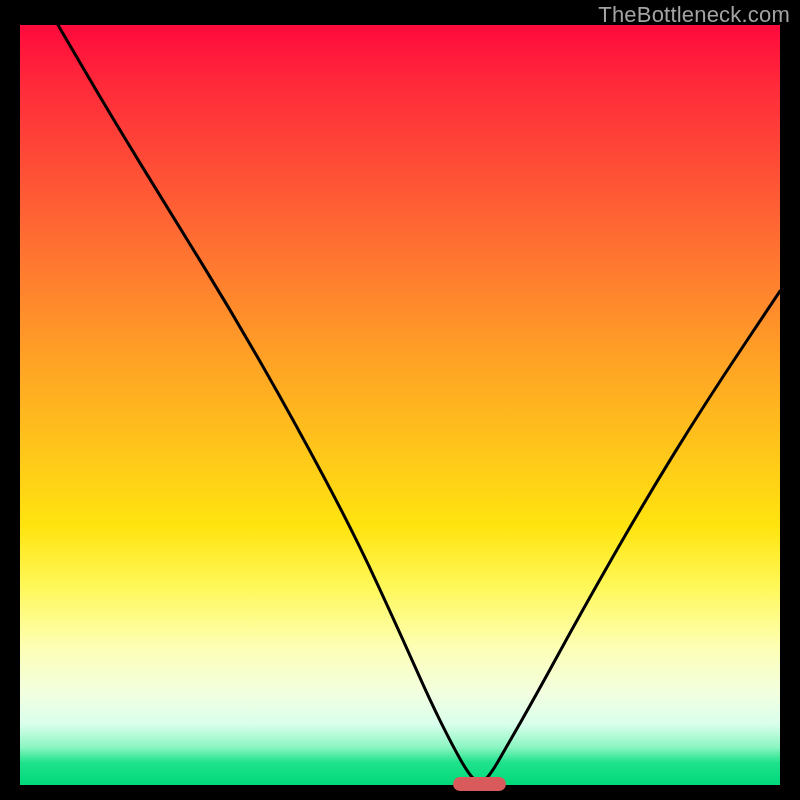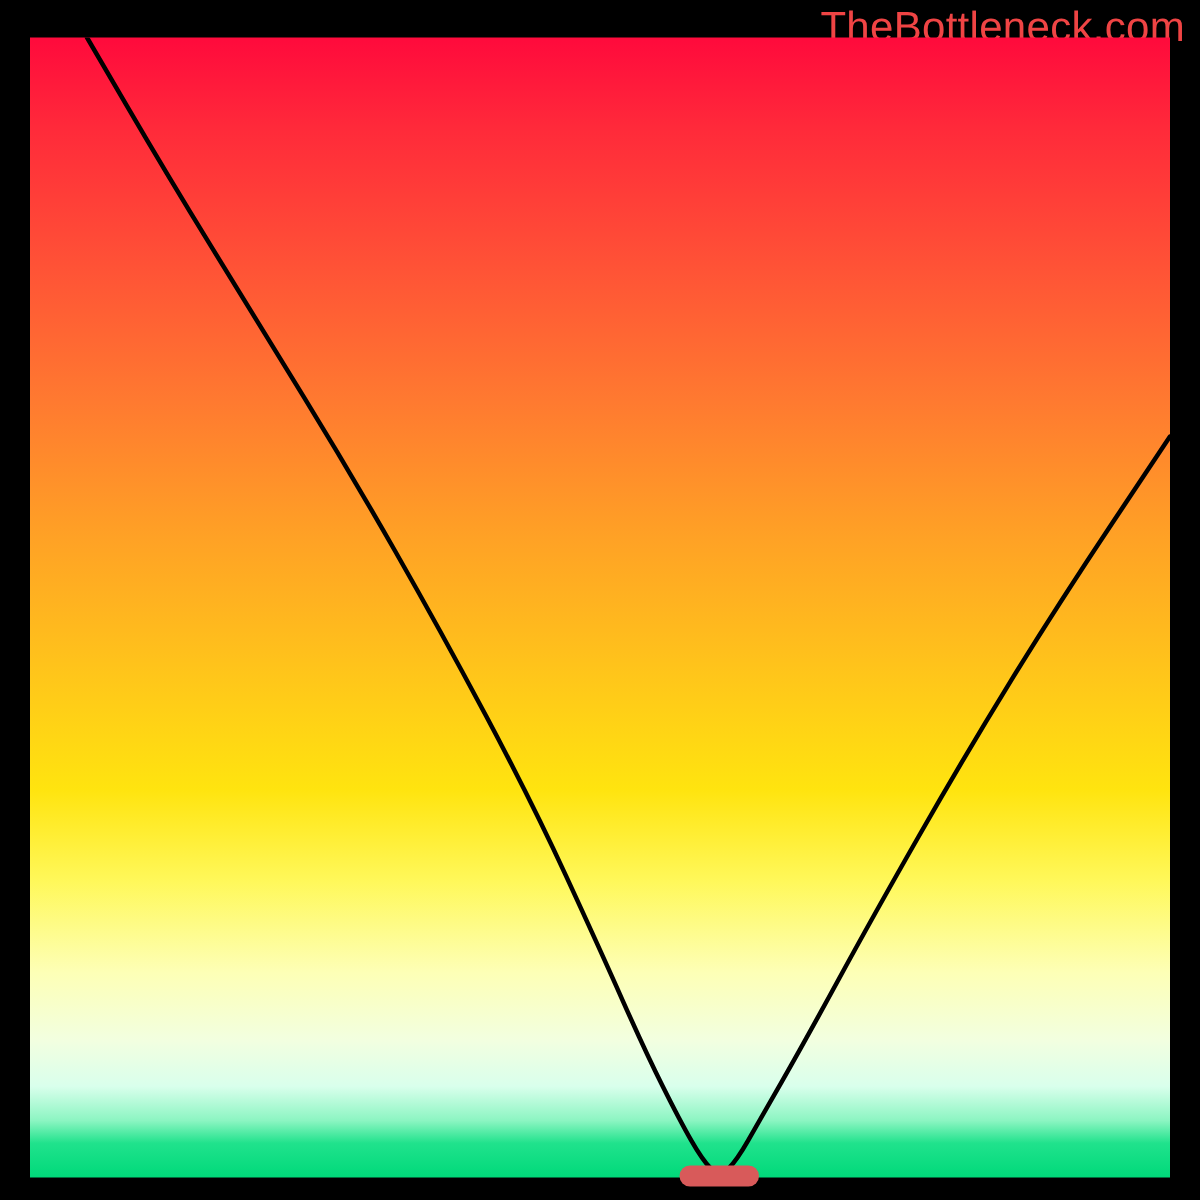--- a/index.html
+++ b/index.html
@@ -47,22 +47,22 @@
     position: absolute;
     left: 0;
     top: 0;
     width: 760px;
     height: 760px;
   }
   .attribution {
     position: absolute;
     top: 2px;
     right: 10px;
-    color: #ef4444;
-    font-size: 28px;
+    color: #a3a3a3;
+    font-size: 22px;
     font-weight: 500;
     letter-spacing: 0.2px;
   }
   .min-marker {
     position: absolute;
     height: 14px;
     border-radius: 7px;
     background: #d85a5a;
   }
 </style>

